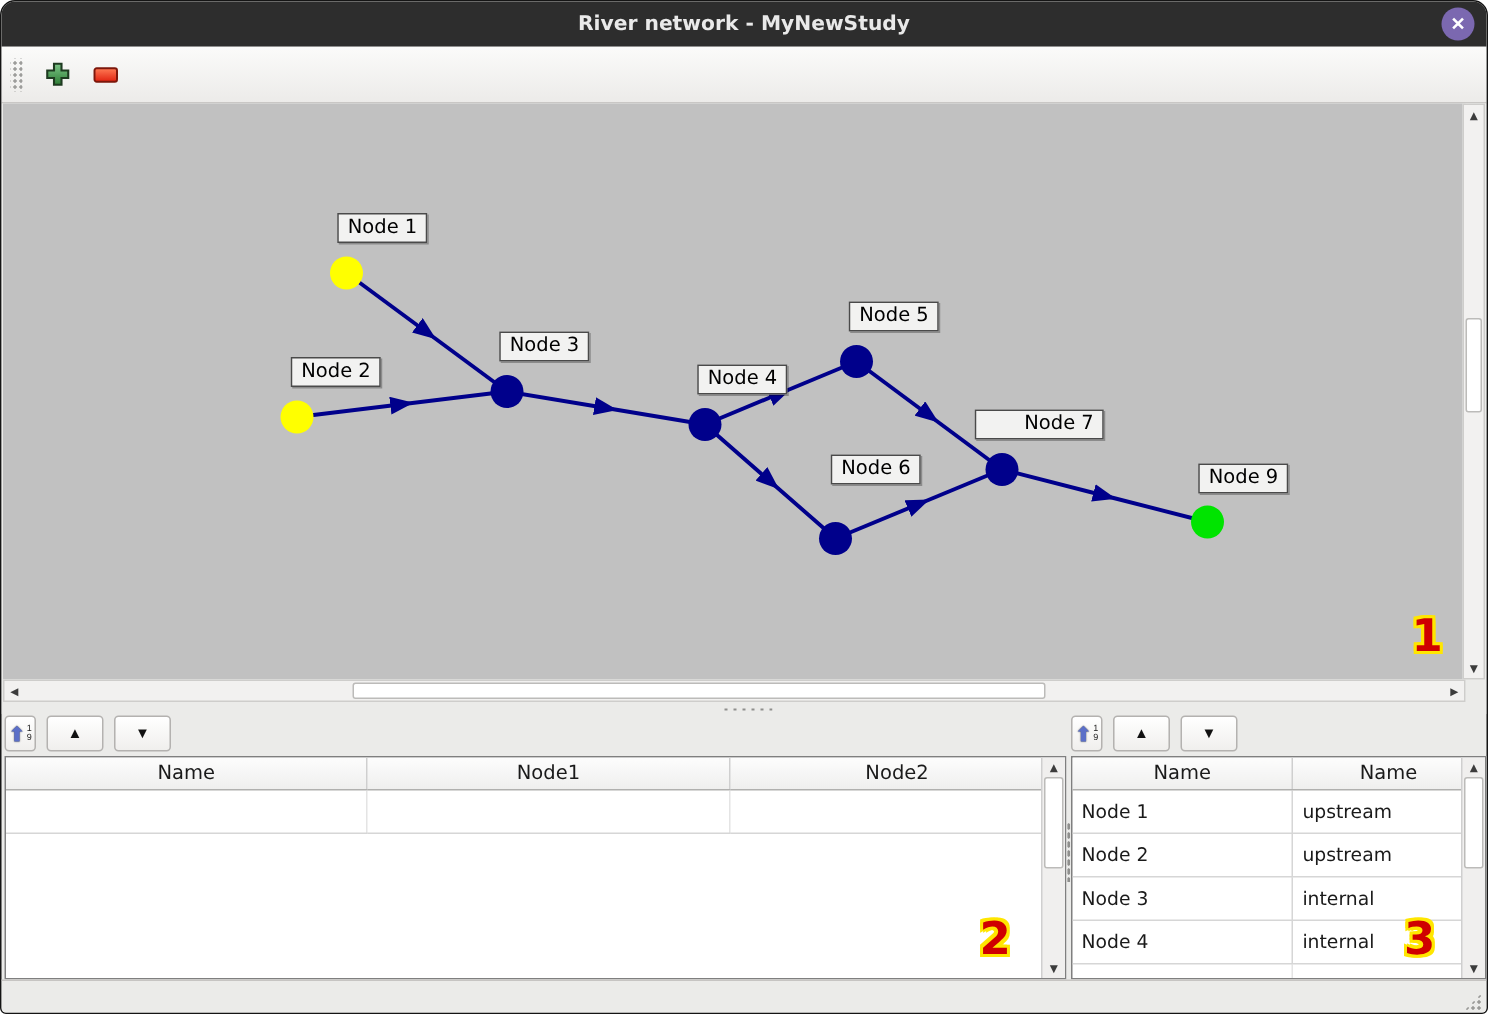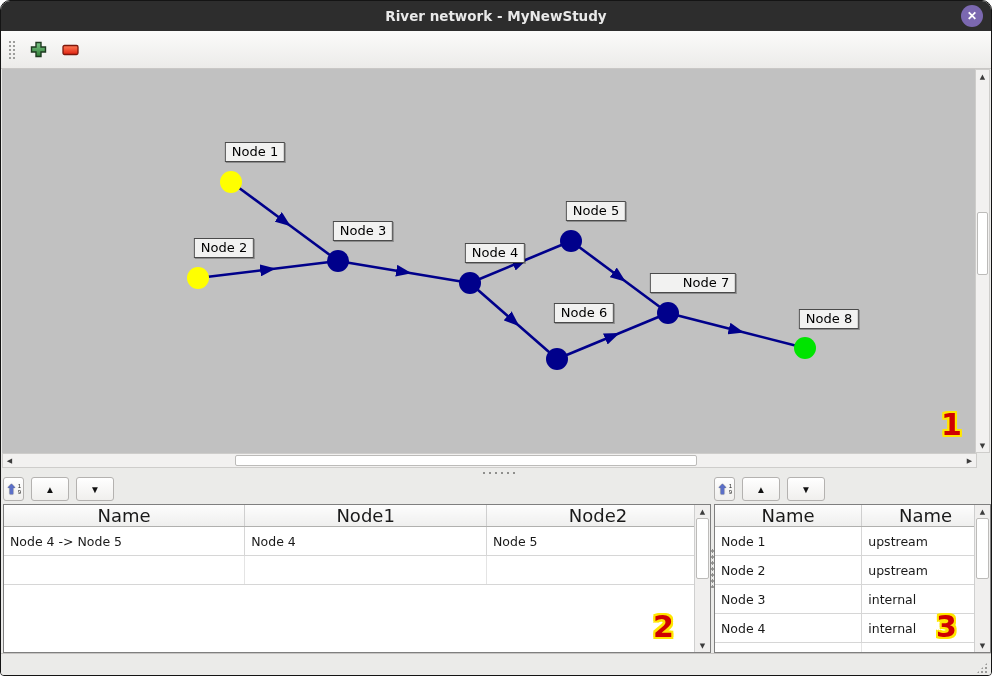--- a/index.html
+++ b/index.html
@@ -71,21 +71,21 @@
   }
   .pt-sort { width:21px; padding:0 1px; }
   .pt-move { width:38px; }
   .sort-glyph { display:flex; align-items:center; }
   .sort-arrow { color:#5b6fc8; font-size:13px; font-weight:bold; text-shadow:0 0 1px #333; }
   .sort-digits { display:flex; flex-direction:column; font-size:6px; line-height:6px; color:#222; margin-left:1px; }
   
   .table-box { position:absolute; left:0; top:28px; right:0; bottom:0; border:1px solid #7f7f7f; background:#ffffff; overflow:hidden; }
   table { border-collapse:collapse; table-layout:fixed; width:100%; }
   th {
-    height:21px; font-weight:normal; font-size:18px; text-align:center;
+    height:21px; font-weight:normal; font-size:13px; text-align:center;
     background:linear-gradient(#fdfdfd,#efefee); border-bottom:1px solid #b0b0ae; border-right:1px solid #cfcfcf;
   }
   td { height:29px; font-size:12.5px; padding-left:6px; border-bottom:1px solid #d6d6d6; border-right:1px solid #d6d6d6; background:#fff; overflow:hidden; white-space:nowrap; }
   tr.empty-row td { border-right-color:#e4e4e4; }
   .tbl-sb { position:absolute; top:0; right:0; bottom:0; width:16px; background:#f0efee; border-left:1px solid #cfcfcf; }
   .tbl-sb .sb-arrow { left:0; right:0; height:13px; }
   .tbl-sb .sb-thumb { left:1px; right:1px; top:13px; height:61px; }
   .tbl-sb .arr-down { bottom:0; top:auto; }
   
   .statusbar { height:24px; border-top:1px solid #c6c4c2; background:#ebebe9; position:relative; }
@@ -170,21 +170,21 @@
           </g>
       </svg>
       <div id="label-layer">
           <div class="node-label" style="left: 253px; top: 83px;">Node 1</div>
           <div class="node-label" style="left: 222px; top: 179px;">Node 2</div>
           <div class="node-label" style="left: 361px; top: 162px;">Node 3</div>
           <div class="node-label" style="left: 493px; top: 184px;">Node 4</div>
           <div class="node-label" style="left: 594px; top: 142px;">Node 5</div>
           <div class="node-label" style="left: 582px; top: 244px;">Node 6</div>
           <div class="node-label" style="left: 691px; top: 214px; padding-left: 32px;">Node 7</div>
-          <div class="node-label" style="left: 827px; top: 250px;">Node 8</div>
+          <div class="node-label" style="left: 827px; top: 250px;">Node 9</div>
         </div>
       <div class="step-num" style="left:939px; top:341px;">1</div>
     </div>
 
     <div class="sb sb-v">
       <div class="sb-arrow" style="top:0;">▲</div>
       <div class="sb-thumb" style="left:1px; right:1px; top:142px; height:63px;"></div>
       <div class="sb-arrow" style="bottom:0;">▼</div>
     </div>
     <div class="sb sb-h">
@@ -226,25 +226,20 @@
               <col style="width: 213px;">
             </colgroup>
             <thead>
               <tr>
                 <th>Name</th>
                 <th>Node1</th>
                 <th>Node2</th>
               </tr>
             </thead>
             <tbody>
-              <tr>
-                <td>Node 4 -&gt; Node 5</td>
-                <td>Node 4</td>
-                <td>Node 5</td>
-              </tr>
               <tr class="empty-row">
                 <td>&nbsp;</td>
                 <td>&nbsp;</td>
                 <td>&nbsp;</td>
               </tr>
             </tbody>
           </table>
         <div class="tbl-sb">
           <div class="sb-arrow" style="top:0;">▲</div>
           <div class="sb-thumb"></div>

